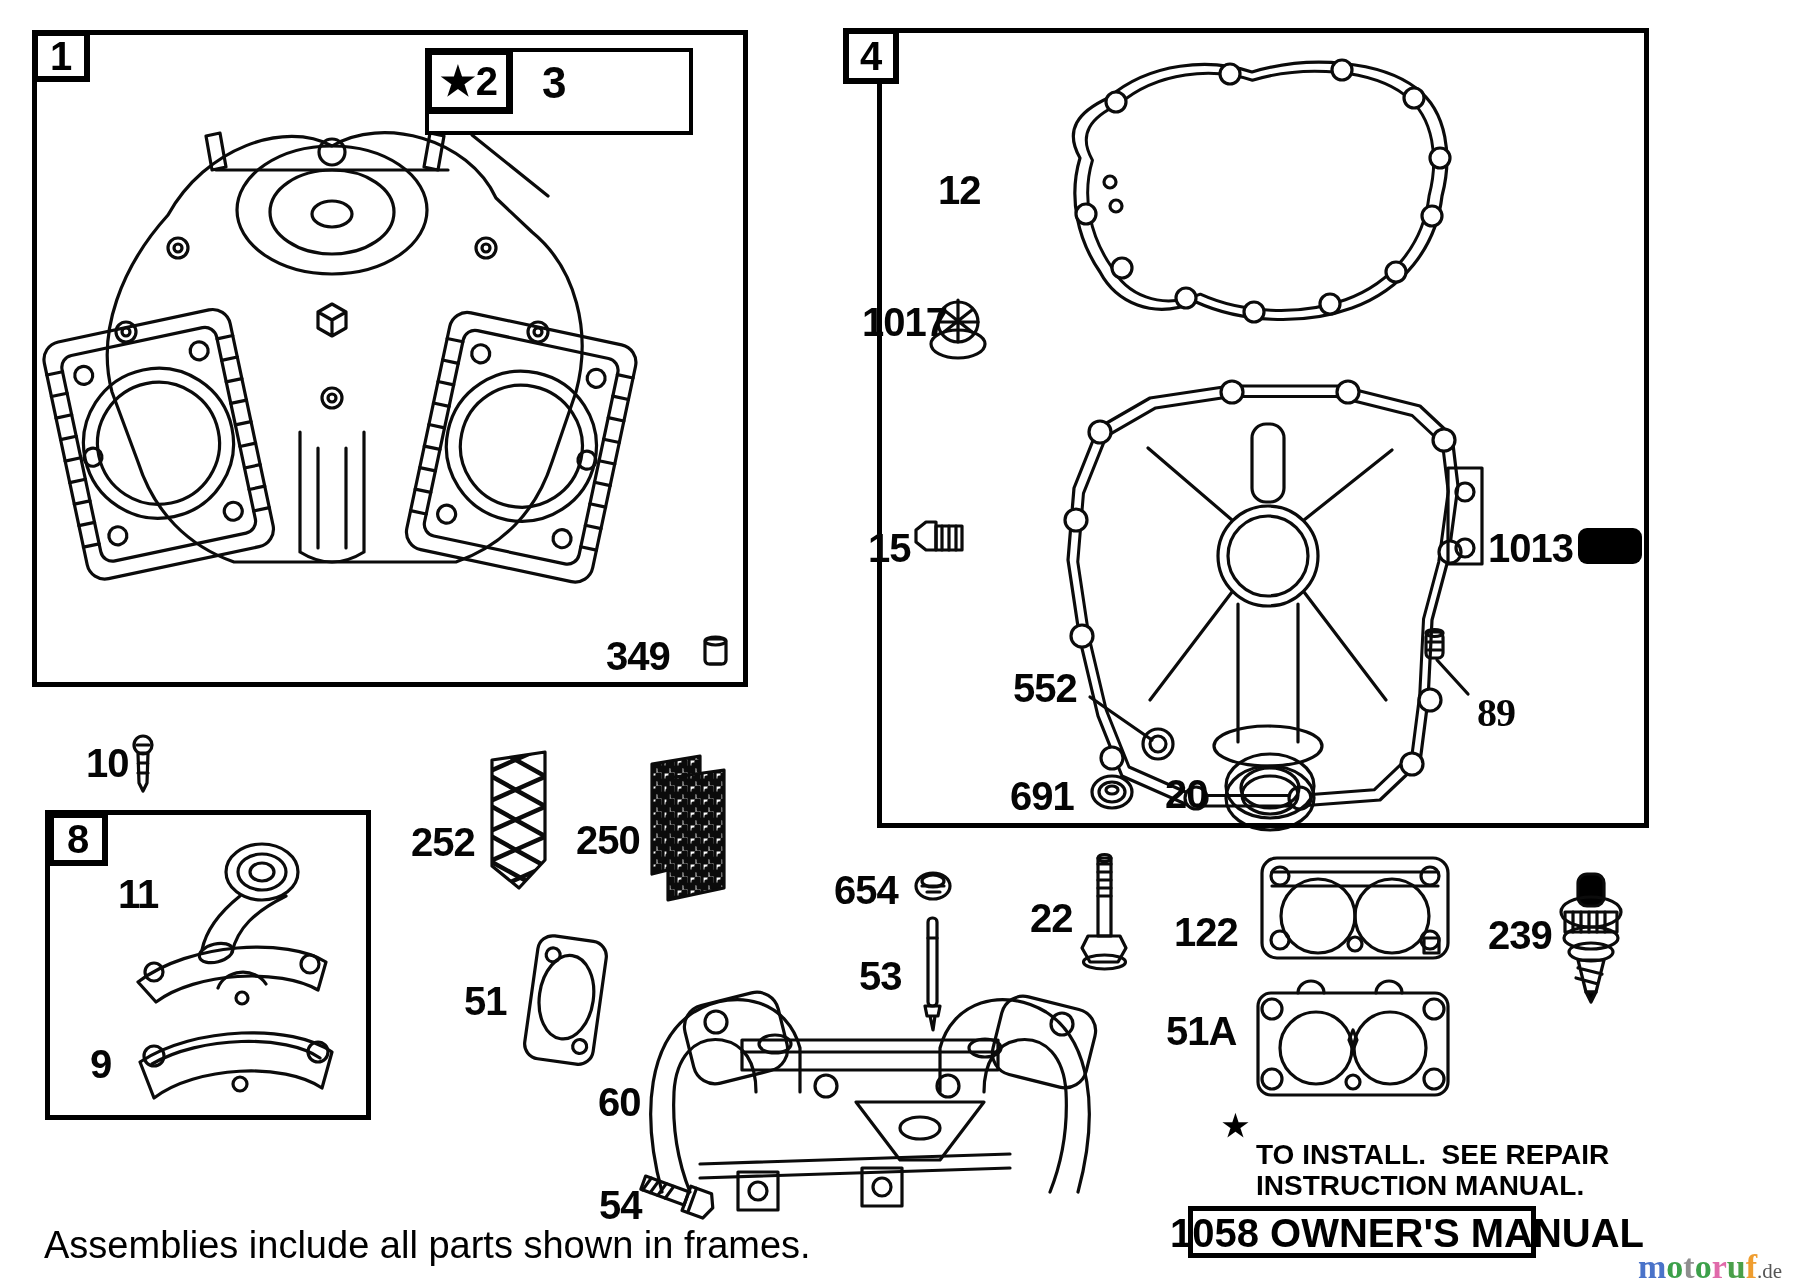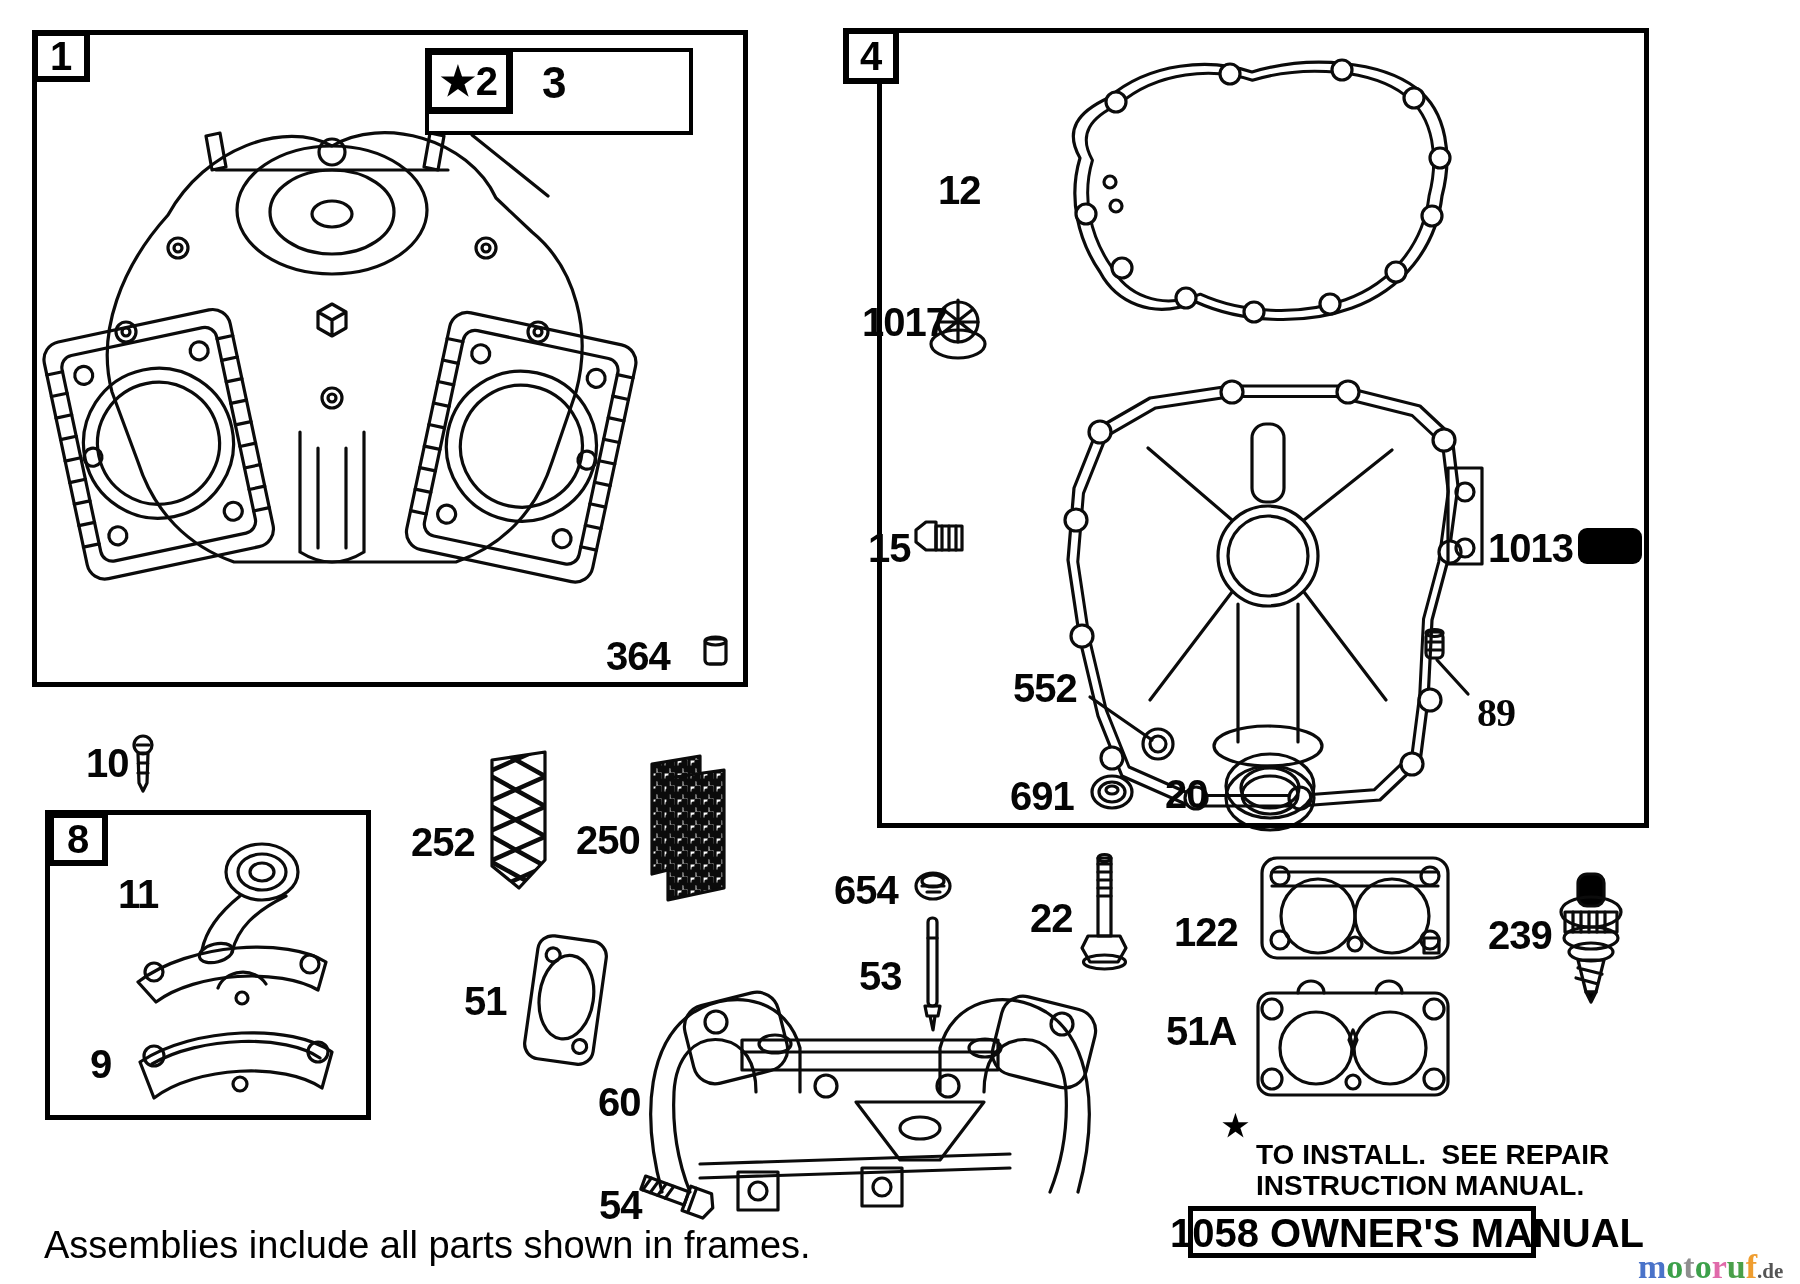--- a/index.html
+++ b/index.html
@@ -15,21 +15,21 @@
   .callout-outer{position:absolute;border:4px solid #000;background:#fff;box-sizing:border-box;z-index:4;}
   .callout-inner{position:absolute;border:7px solid #000;background:#fff;box-sizing:border-box;
           display:flex;align-items:center;justify-content:center;
           font:700 40px "Liberation Sans",sans-serif;z-index:5;}
   .note{position:absolute;font:700 28px "Liberation Sans",sans-serif;color:#000;
         white-space:pre;z-index:5;}
   .owners-box{position:absolute;border:5px solid #000;box-sizing:border-box;background:transparent;z-index:4;}
   .owners-text{position:absolute;font:700 40px "Liberation Sans",sans-serif;color:#000;z-index:5;white-space:nowrap;}
   .caption{position:absolute;font:400 38px "Liberation Sans",sans-serif;color:#000;z-index:5;white-space:nowrap;}
   .watermark{position:absolute;font:700 34px "Liberation Serif",serif;z-index:7;white-space:nowrap;}
-  .watermark .suffix{font-size:21px;font-weight:700;}
+  .watermark .suffix{font-size:21px;font-weight:400;}
 </style>
 </head>
 <body>
 
 <div class="canvas">
 
   <svg class="art" width="1800" height="1284" viewBox="0 0 1800 1284" stroke="#0b0b0b" fill="none" stroke-width="3.2" stroke-linejoin="round" stroke-linecap="round">
 
     <defs>
       <clipPath id="clip252">
@@ -351,21 +351,21 @@
   <div class="numbox" style="left:48px;top:812px;width:60px;height:54px;">
       <span>8</span>
     </div>
 
   <div class="callout-outer" style="left:425px;top:48px;width:268px;height:87px;"></div>
   <div class="callout-inner" style="left:425px;top:48px;width:88px;height:66px;">
       <span>★2</span>
     </div>
 
   <div class="plabel" style="left:542px;top:58px;font-size:44px;">3</div>
-  <div class="plabel" style="left:606px;top:634px;">364</div>
+  <div class="plabel" style="left:606px;top:634px;">349</div>
   <div class="plabel" style="left:938px;top:168px;">12</div>
   <div class="plabel" style="left:862px;top:300px;">1017</div>
   <div class="plabel" style="left:868px;top:526px;">15</div>
   <div class="plabel" style="left:1488px;top:526px;">1013</div>
   <div class="plabel" style="left:1013px;top:666px;">552</div>
   <div class="plabel" style="left:1477px;top:689px;font-family:Liberation Serif, serif;">89</div>
   <div class="plabel" style="left:1010px;top:774px;">691</div>
   <div class="plabel" style="left:1165px;top:772px;">20</div>
   <div class="plabel" style="left:86px;top:741px;">10</div>
   <div class="plabel" style="left:118px;top:872px;">11</div>

